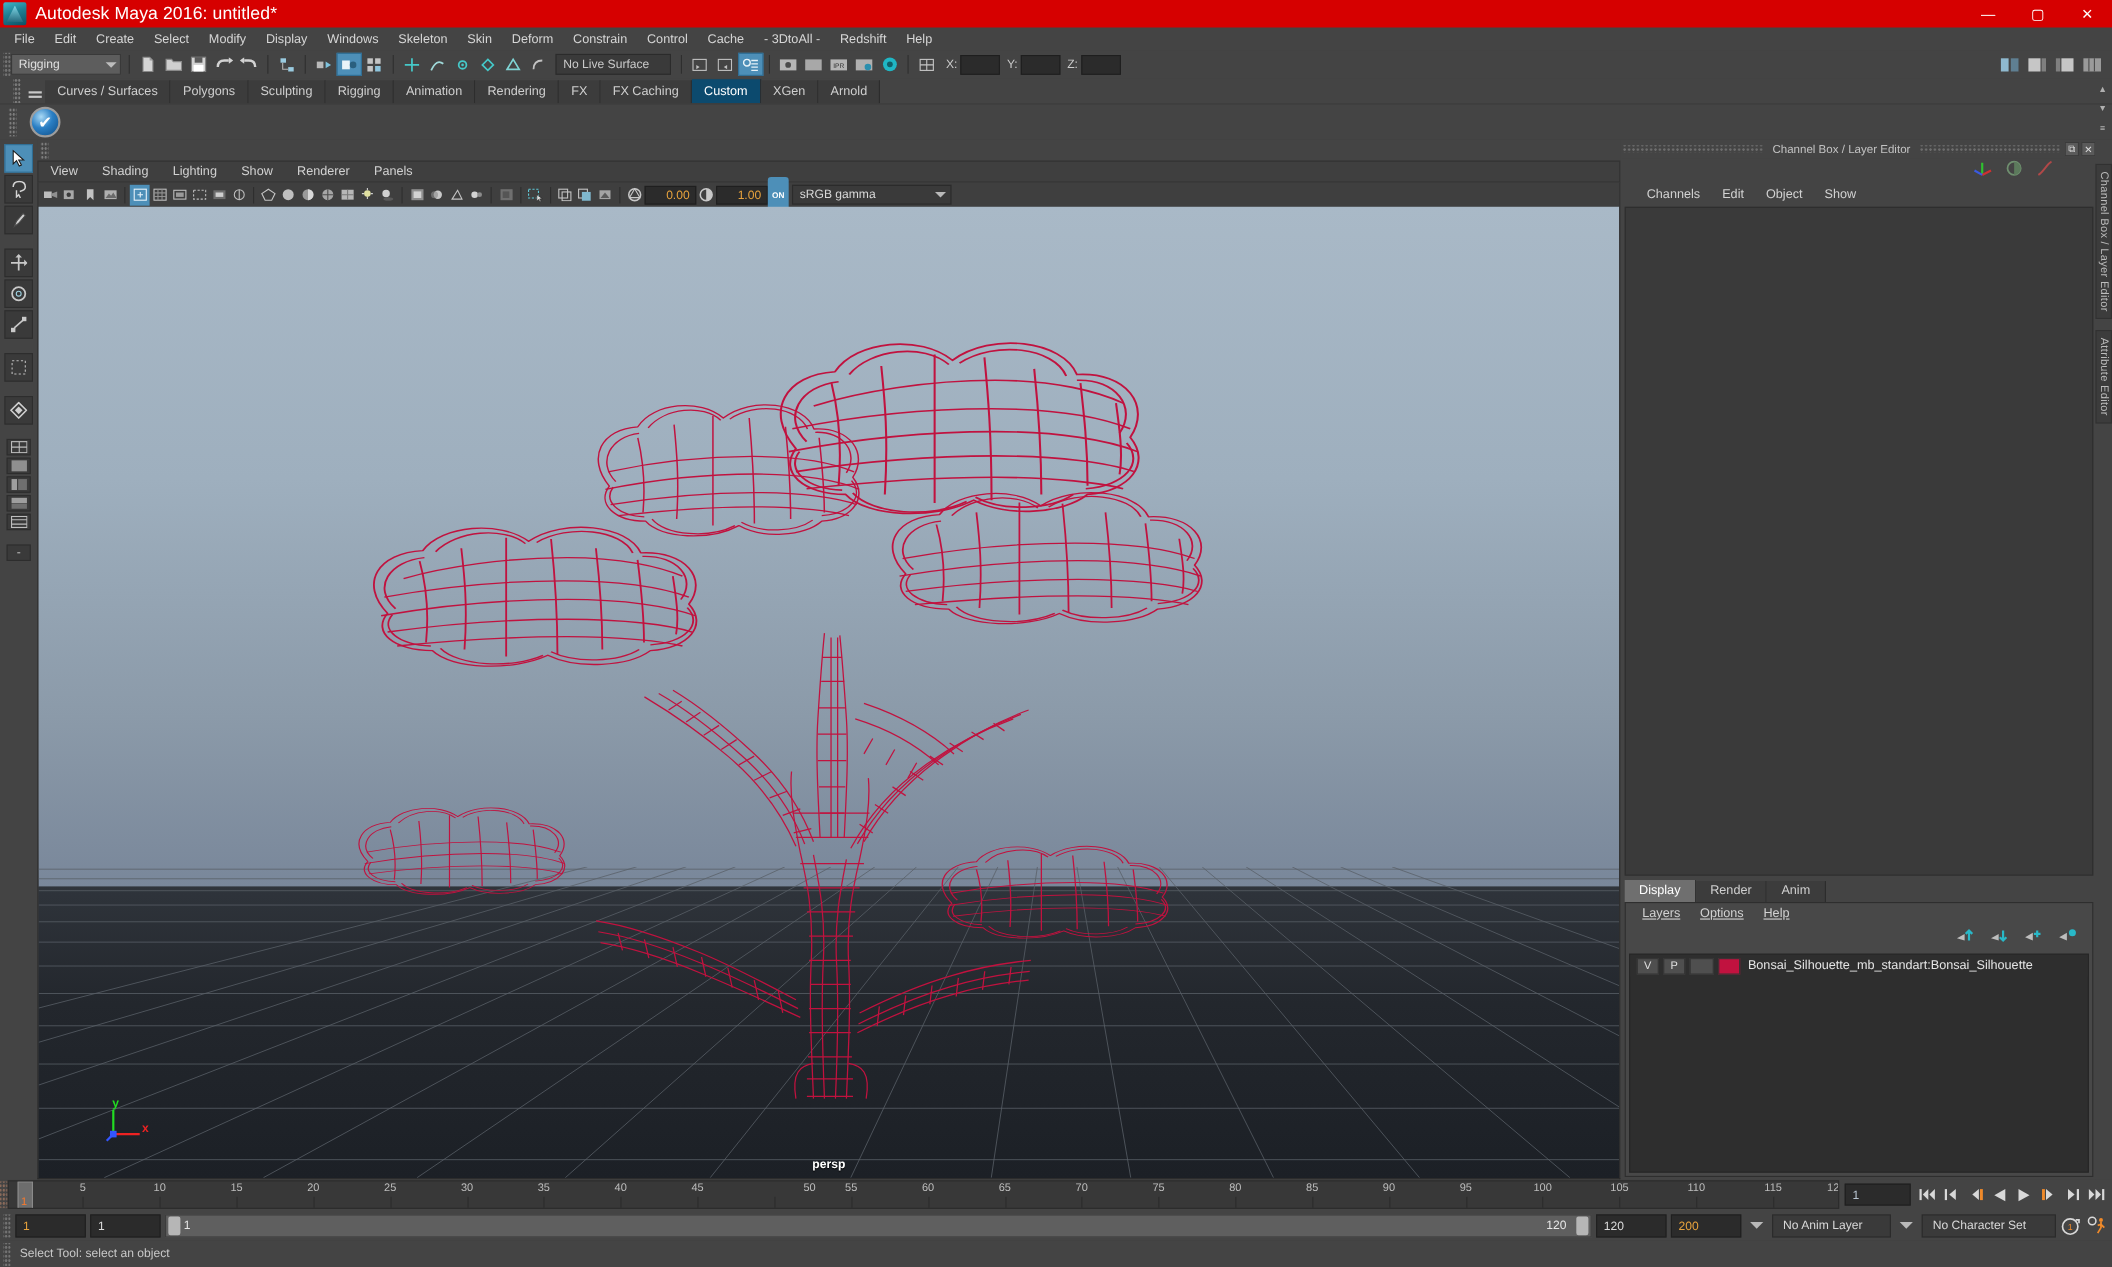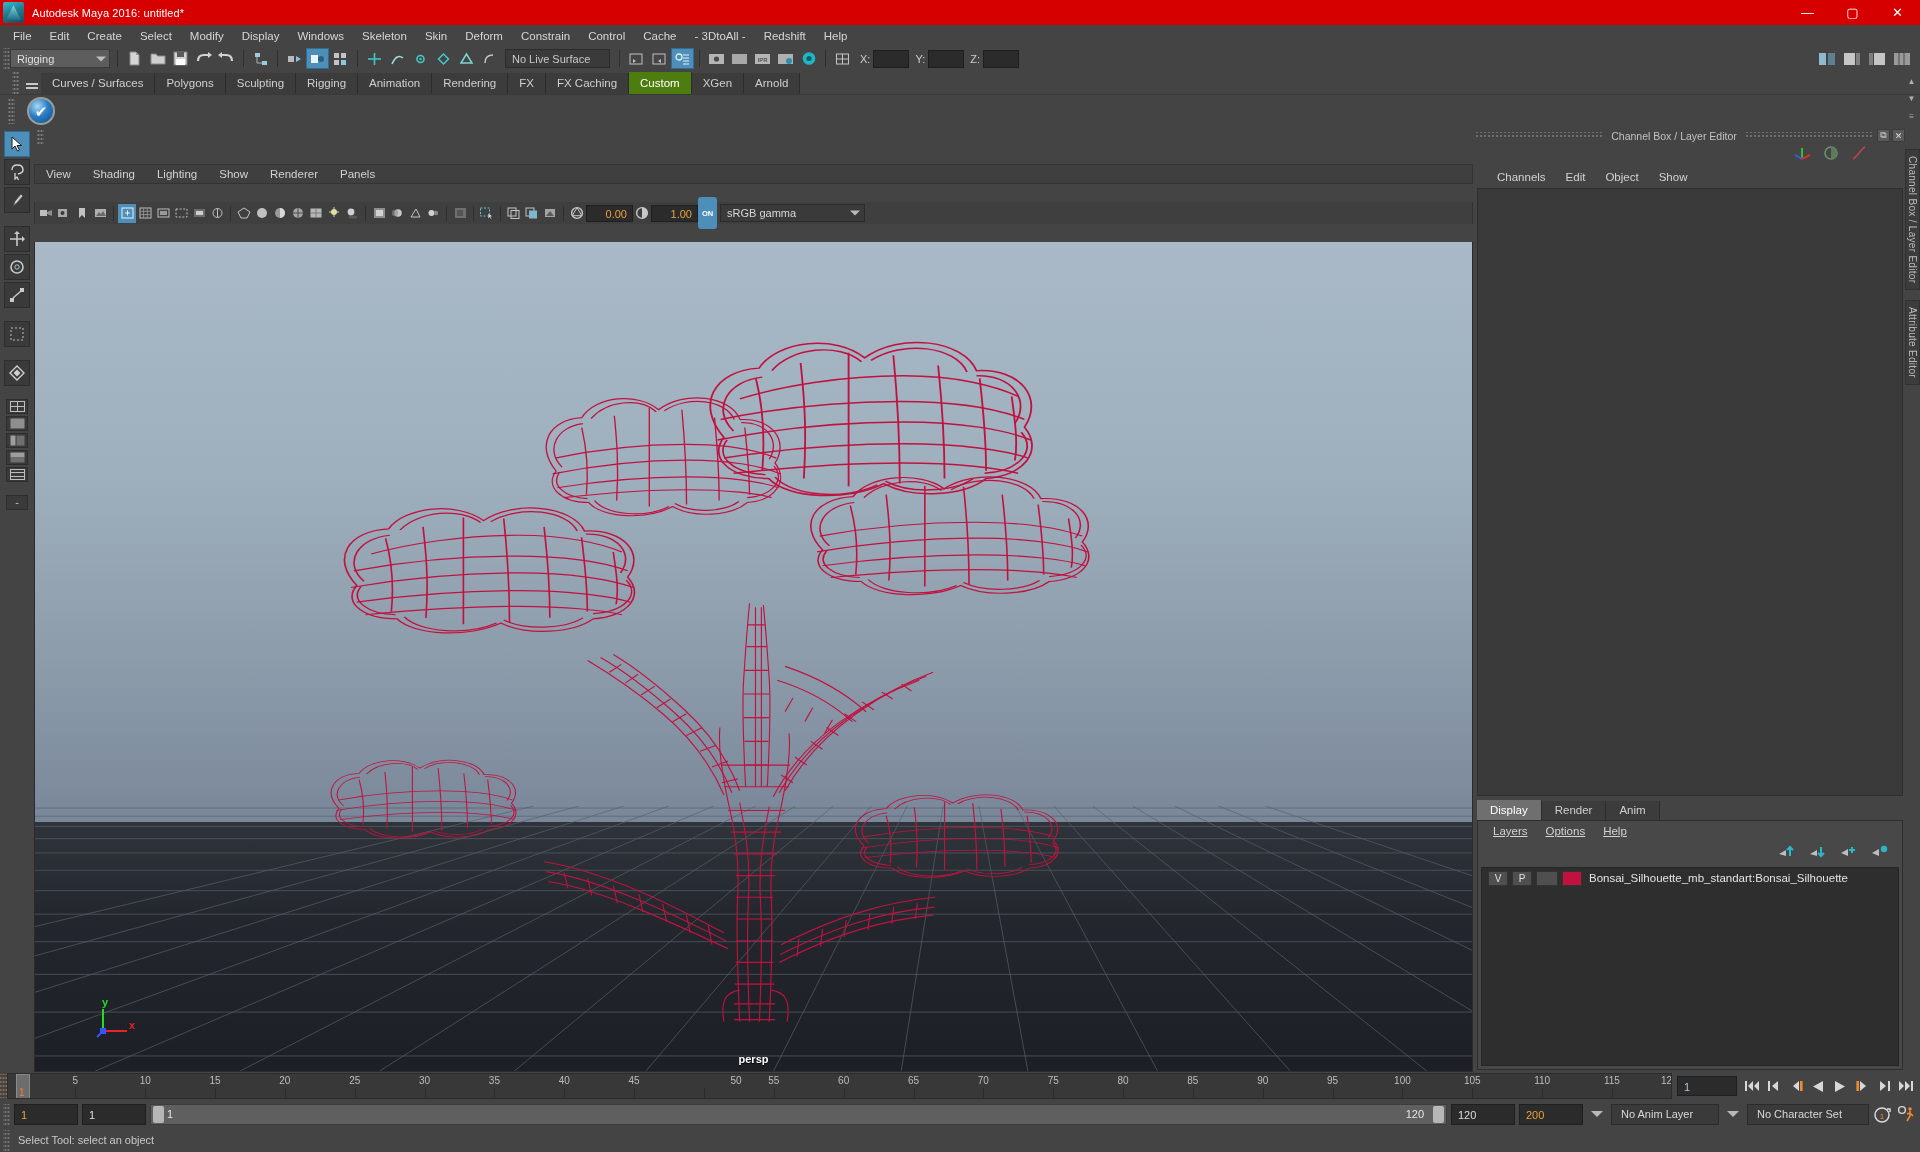--- a/index.html
+++ b/index.html
@@ -15,21 +15,21 @@
   
   .titlebar {
     height: 25px; background: #d60000; display: flex; align-items: center;
     flex: 0 0 25px; position: relative;
   }
   .title-logo { width: 21px; height: 21px; margin-left: 3px; flex: 0 0 21px;
     background: linear-gradient(160deg,#3fb6c8 0%, #1f7f93 45%, #0d4f63 100%);
     border-radius: 2px; position: relative; overflow: hidden; }
   .title-logo:after { content:""; position:absolute; left:3px; top:3px; width:15px; height:15px;
     background: linear-gradient(180deg,#7fd9e8 0%, #25697d 100%); clip-path: polygon(50% 0%,100% 100%,0% 100%); }
-  .title-text { color: #ffffff; font-size: 11px; margin-left: 8px; letter-spacing: .1px; }
+  .title-text { color: #ffffff; font-size: 16px; margin-left: 8px; letter-spacing: .1px; }
   .win-btns { position: absolute; right: 0; top: 0; height: 25px; display: flex; }
   .win-btn { width: 45px; height: 25px; display:flex; align-items:center; justify-content:center;
     color:#fff; font-size: 13px; line-height: 1; }
 
   
   .menubar { height: 21px; background: #444444; display: flex; align-items: center;
     flex: 0 0 21px; padding-left: 4px; }
   .menu-item { color: #d6d6d6; font-size: 11.5px; padding: 1px 9px; height: 21px;
     line-height: 21px; white-space: nowrap; }
 
@@ -60,21 +60,21 @@
   
   .shelf-wrap { background: #444444; flex: 0 0 56px; display:flex; flex-direction: column; }
   .shelf-tabs { height: 23px; display: flex; align-items: flex-end; padding-left: 12px; gap: 0; }
   .shelf-grip { width: 7px; height: 22px; margin-right: 3px; flex:0 0 7px;
     background-image: radial-gradient(circle, #7d7d7d 1px, transparent 1.2px);
     background-size: 3px 4px; background-position: 1px 3px; }
   .shelf-hamb { width: 19px; height: 21px; display:flex; align-items:center; justify-content:center; }
   .shelf-hamb i { display:block; width:12px; height:2px; background:#c8c8c8; box-shadow: 0 4px 0 #c8c8c8; }
   .shelf-tab { height: 21px; line-height: 21px; padding: 0 11px; font-size: 11.5px; color:#cfcfcf;
     background: #3c3c3c; border-right: 1px solid #2c2c2c; white-space: nowrap; }
-  .shelf-tab.active { background: #4d7c0f; color: #ffffff; height: 22px; line-height: 22px; }
+  .shelf-tab.active { background: #0c4a6e; color: #ffffff; height: 22px; line-height: 22px; }
   .shelf-row { flex: 1; background: #444444; display:flex; align-items:center; padding-left: 8px;
     border-top: 1px solid #3a3a3a; position: relative; }
   .shelf-icon-maya { width: 28px; height: 28px; border-radius: 50%; margin-left: 12px;
     background: radial-gradient(circle at 35% 30%, #a9d9f5 0%, #2b7fc4 45%, #0e4c85 100%);
     border: 2px solid #9d9d9d; display:flex; align-items:center; justify-content:center; }
   .shelf-icon-maya:after { content:"✔"; color:#ffffff; font-size: 15px; line-height:1; }
   .shelf-scroll { position:absolute; right:2px; top:-22px; width: 13px; height: 52px; display:flex; flex-direction:column; }
   .shelf-scroll div { flex:1; display:flex; align-items:center; justify-content:center; color:#b0b0b0; font-size:8px;}
 
   
@@ -84,21 +84,21 @@
   .toolbox { width: 34px; background: #444444; display:flex; flex-direction:column;
     align-items:center; padding-top: 4px; gap: 2px; flex: 0 0 34px; }
   .tool-btn { width: 26px; height: 26px; background: #3a3a3a; border: 1px solid #2d2d2d;
     display:flex; align-items:center; justify-content:center; }
   .tool-btn.sel { background: #4d8fb8; border-color:#2f6d93; }
   .tool-gap { height: 9px; }
   .tool-small { width: 22px; height: 15px; background:#3a3a3a;border:1px solid #2d2d2d;
     display:flex;align-items:center;justify-content:center;}
 
   
-  .vp-col { flex: 1; display: flex; flex-direction: column; min-width: 0; padding-right: 2px; gap: 18px;}
+  .vp-col { flex: 1; display: flex; flex-direction: column; min-width: 0; padding-right: 2px;}
   .vp-panelbar { height: 19px; background: #444444; display:flex; align-items:center; }
   .vp-panelbar .dots { width: 7px; height: 16px; margin: 0 3px;
     background-image: radial-gradient(circle, #7d7d7d 1px, transparent 1.2px);
     background-size: 3px 4px; }
   .vp-menubar { height: 20px; background:#3f3f3f; display:flex; align-items:center; border:1px solid #333;}
   .vp-menu { color:#d2d2d2; font-size: 11.5px; padding: 0 11px; line-height: 20px;}
   .vp-toolbar { height: 22px; background: #3f3f3f; display:flex; align-items:center;
     border-left:1px solid #333; border-right:1px solid #333; gap:0px; padding-left:2px; }
   .vtb { width: 18px; height: 19px; display:flex;align-items:center;justify-content:center; flex:0 0 18px;}
   .vtb.act { background:#4d8fb8; }

